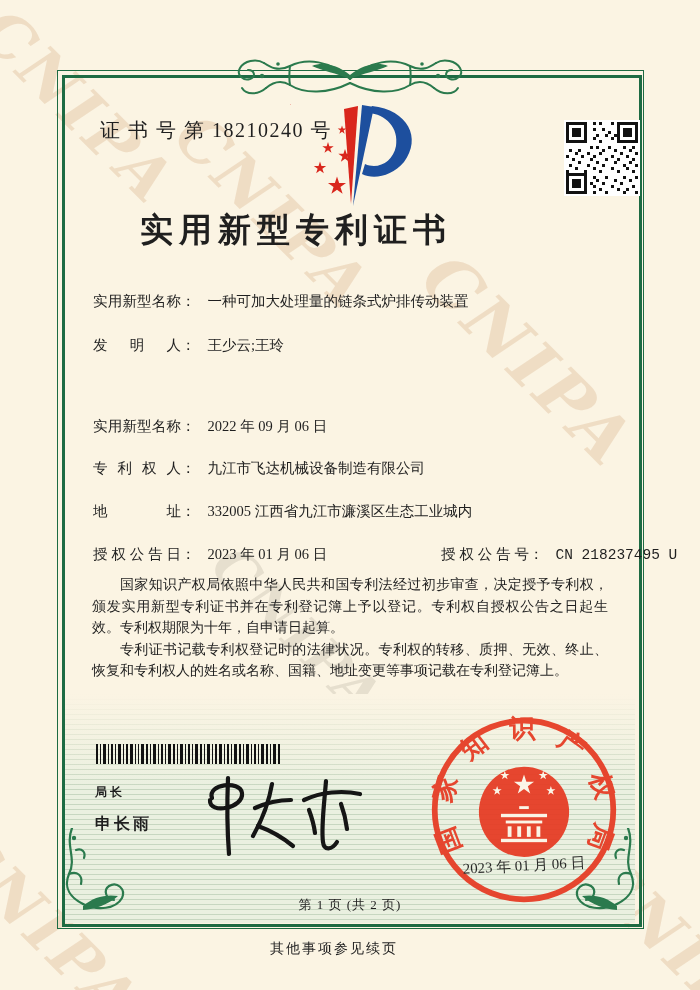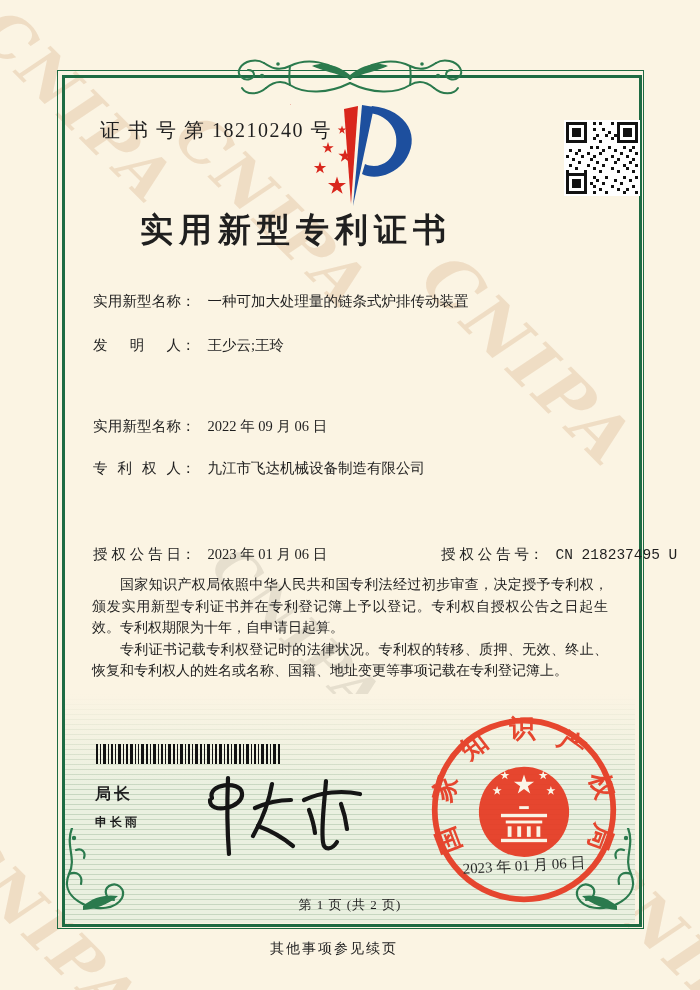--- a/index.html
+++ b/index.html
@@ -49,22 +49,22 @@
   .frow{ position:absolute; left:93px; font-size:14.5px; white-space:nowrap; }
   .flabel{ display:inline-block; width:88px; text-align:justify; text-align-last:justify; }
   .fvalue{ margin-left:12px; }
   .grant-right{ position:absolute; left:348px; top:0;font-family:Liberation Mono, monospace; }
   .paras{
     position:absolute; left:92px; top:574px; width:516px;
     font-size:14px; line-height:21.5px; text-align:justify;
   }
   .paras p{ margin:0; text-indent:2em; }
   .barcode{ position:absolute; left:96px; top:744px; }
-  .signer-title{ position:absolute; left:95px; top:784px; font-family:"Liberation Sans","DejaVu Sans",sans-serif; font-size:16px; letter-spacing:3px; font-weight:600; }
-  .signer-name{ position:absolute; left:95px; top:814px; font-family:"Liberation Sans","DejaVu Sans",sans-serif; font-size:12px; letter-spacing:3px; font-weight:600; }
+  .signer-title{ position:absolute; left:95px; top:784px; font-family:"Liberation Sans","DejaVu Sans",sans-serif; font-size:12px; letter-spacing:3px; font-weight:600; }
+  .signer-name{ position:absolute; left:95px; top:814px; font-family:"Liberation Sans","DejaVu Sans",sans-serif; font-size:16px; letter-spacing:3px; font-weight:600; }
   .signature{ position:absolute; left:198px; top:770px; }
   .seal{ position:absolute; left:428px; top:714px; opacity:.93; z-index:5; }
   .page-no{ position:absolute; left:0; top:896px; width:700px; text-align:center; font-size:13px; letter-spacing:1px; z-index:4;}
   .footer-note{ position:absolute; left:0; top:940px; width:668px; text-align:center; font-size:14px; letter-spacing:2px; }
 </style>
 </head>
 <body>
 
 <div class="page">
 
@@ -157,20 +157,23 @@
       <span class="flabel">实用新型名称</span><span>：</span><span class="fvalue">一种可加大处理量的链条式炉排传动装置</span>
     </div>
     <div class="frow" style="top:336px;">
       <span class="flabel">发明人</span><span>：</span><span class="fvalue">王少云;王玲</span>
     </div>
     <div class="frow" style="top:417px;">
       <span class="flabel">实用新型名称</span><span>：</span><span class="fvalue">2022 年 09 月 06 日</span>
     </div>
     <div class="frow" style="top:459px;">
       <span class="flabel">专利权人</span><span>：</span><span class="fvalue">九江市飞达机械设备制造有限公司</span>
+    </div>
+    <div class="frow" style="top:502px;">
+      <span class="flabel">地址</span><span>：</span><span class="fvalue">332005 江西省九江市濂溪区生态工业城内</span>
     </div>
 
     <div class="frow" style="top:545px; width:520px;">
       <span class="flabel">授权公告日</span><span>：</span><span class="fvalue">2023 年 01 月 06 日</span>
       <span class="grant-right">
         <span class="flabel">授权公告号</span><span>：</span><span class="fvalue">CN 218237495 U</span>
       </span>
     </div>
 
     <div class="paras">

